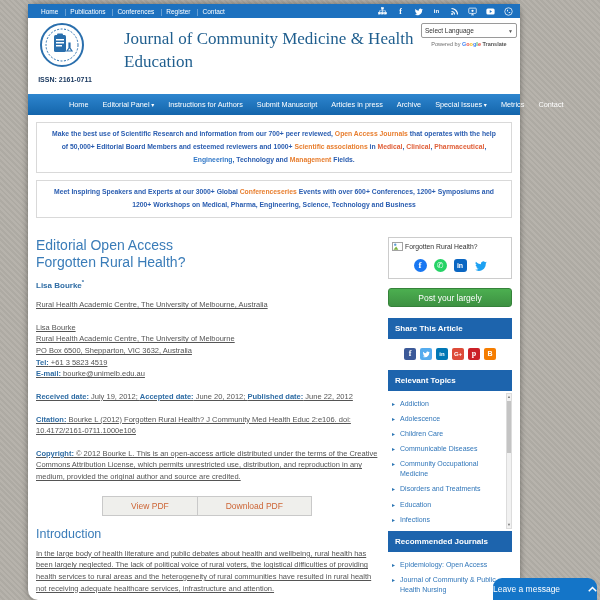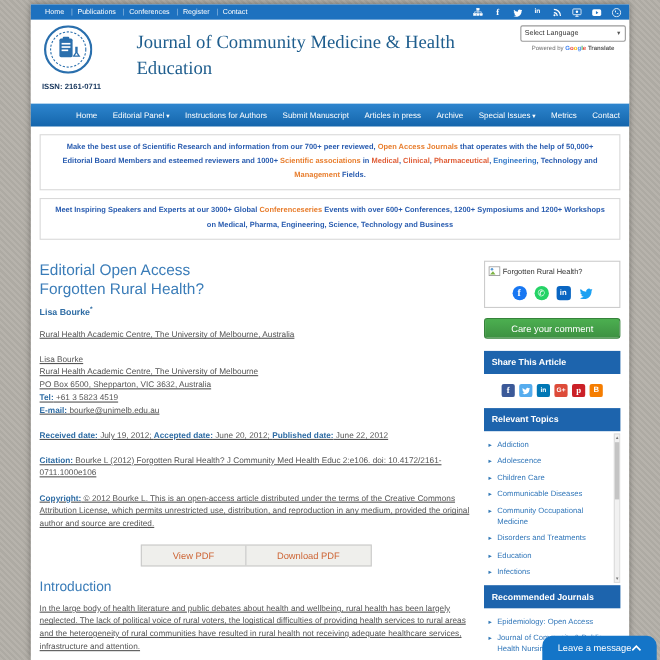--- a/index.html
+++ b/index.html
@@ -1,20 +1,20 @@
 <!DOCTYPE html>
 <html><head>
 <meta charset="utf-8">
 <style>
   html,body{margin:0;padding:0;width:600px;height:600px;overflow:hidden;
     font-family:"Liberation Sans",sans-serif;background:#b3afa8;}
   body{background:#b3afa8;
     background-image:repeating-linear-gradient(45deg,rgba(255,255,255,.05) 0 2px,rgba(0,0,0,.03) 2px 4px);}
-  .page{position:absolute;left:28px;top:4px;width:544px;height:596px;background:#fff;
-    box-shadow:0 0 6px rgba(0,0,0,.4);}
+  .page{position:absolute;left:28px;top:4px;width:492px;height:596px;background:#fff;
+    box-shadow:0 0 6px rgba(0,0,0,.4);border-radius:10px;}
   
   .topbar{height:14px;background:#1d71bf;display:flex;align-items:center;
     justify-content:space-between;padding:0 7px;}
   .toplinks{display:flex;align-items:center;}
   .toplinks a{color:#fff;font-size:6.5px;text-decoration:none;padding:0 6px;position:relative;cursor:pointer;}
   .toplinks a:not(:last-child)::after{content:"|";position:absolute;right:-2px;color:rgba(255,255,255,.55);}
   .topicons{display:flex;align-items:center;gap:9px;}
   .tic{width:9px;height:9px;display:flex;align-items:center;justify-content:center;color:#fff;cursor:pointer;}
   .tic svg{display:block;}
   .glyph-f::after{content:"f";font:bold 8px "Liberation Serif",serif;color:#fff;}
@@ -90,21 +90,21 @@
   .trow a{font-size:7px;color:#3076b9;text-decoration:none;line-height:1.45;cursor:pointer;}
   .sbtrack{position:absolute;right:0;top:2px;bottom:2px;width:6px;background:#f1f1f1;
     border:1px solid #dcdcdc;box-sizing:border-box;cursor:pointer;}
   .sbthumb{position:absolute;left:0;right:0;top:7px;height:52px;background:#c4c4c4;}
   .sbarrow{position:absolute;left:0;right:0;text-align:center;font-size:4px;color:#777;line-height:6px;}
   .sbarrow.up{top:0}.sbarrow.down{bottom:0}
   .journallist{padding:8px 0 0 4px;}
   .journallist .trow a{white-space:normal;}
   
   .chat{position:absolute;right:3px;bottom:0;width:104px;height:22px;background:#1475c8;z-index:20;
-    border-radius:9px 9px 0 0;display:flex;align-items:center;justify-content:center;gap:0;cursor:pointer;}
+    border-radius:9px 9px 0 0;display:flex;align-items:center;justify-content:space-between;gap:0;cursor:pointer;}
   .chat span{color:#fff;font-size:8.5px;}
   .chat svg{display:block;}
 </style>
 </head>
 <body>
 
 <div class="page">
 
   <div class="topbar">
     <nav class="toplinks">
@@ -261,21 +261,21 @@
           <span class="sic sic-wa"></span>
           <span class="sic sic-li"></span>
           <span class="sic sic-tw">
             <svg width="13" height="13" viewBox="0 0 24 24">
                 <path fill="#1da1f2" d="M23 5c-.8.4-1.7.6-2.6.8a4.5 4.5 0 0 0-7.7 4A12.8 12.8 0 0 1 3.4 5a4.5 4.5 0 0 0 1.4 6 4.4 4.4 0 0 1-2-.5v.1a4.5 4.5 0 0 0 3.6 4.4 4.6 4.6 0 0 1-2 .1 4.5 4.5 0 0 0 4.2 3.1A9 9 0 0 1 2 20a12.7 12.7 0 0 0 6.9 2c8.3 0 12.8-6.9 12.8-12.8v-.6A9 9 0 0 0 23 5z"></path>
               </svg>
           </span>
         </div>
       </div>
 
-      <a class="greenbtn">Care your comment</a>
+      <a class="greenbtn">Post your largely</a>
 
       <div class="sidehdr">Share This Article</div>
       <div class="shareicons">
         <span class="sq sq-fb"></span>
         <span class="sq sq-tw">
           <svg width="8" height="8" viewBox="0 0 24 24">
               <path fill="#fff" d="M23 5c-.8.4-1.7.6-2.6.8a4.5 4.5 0 0 0-7.7 4A12.8 12.8 0 0 1 3.4 5a4.5 4.5 0 0 0 1.4 6 4.4 4.4 0 0 1-2-.5v.1a4.5 4.5 0 0 0 3.6 4.4 4.6 4.6 0 0 1-2 .1 4.5 4.5 0 0 0 4.2 3.1A9 9 0 0 1 2 20a12.7 12.7 0 0 0 6.9 2c8.3 0 12.8-6.9 12.8-12.8v-.6A9 9 0 0 0 23 5z"></path>
             </svg>
         </span>
         <span class="sq sq-li"></span>

